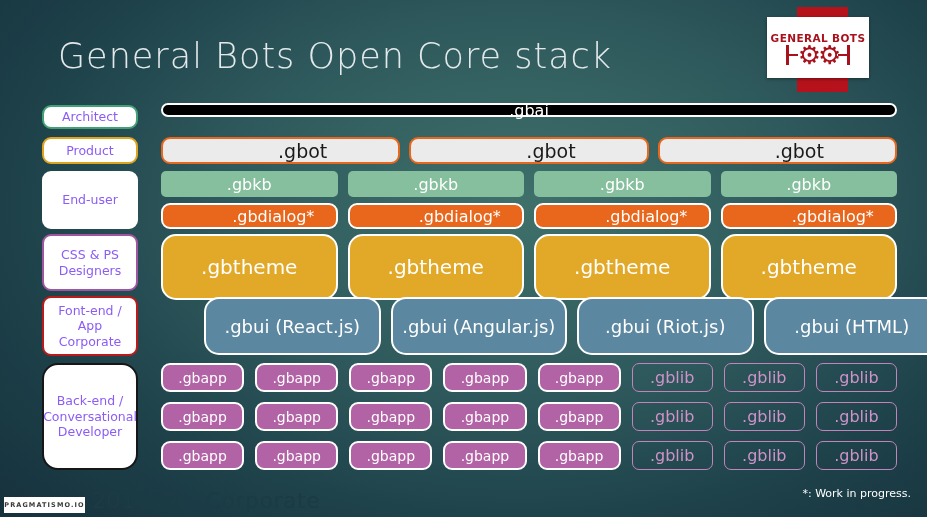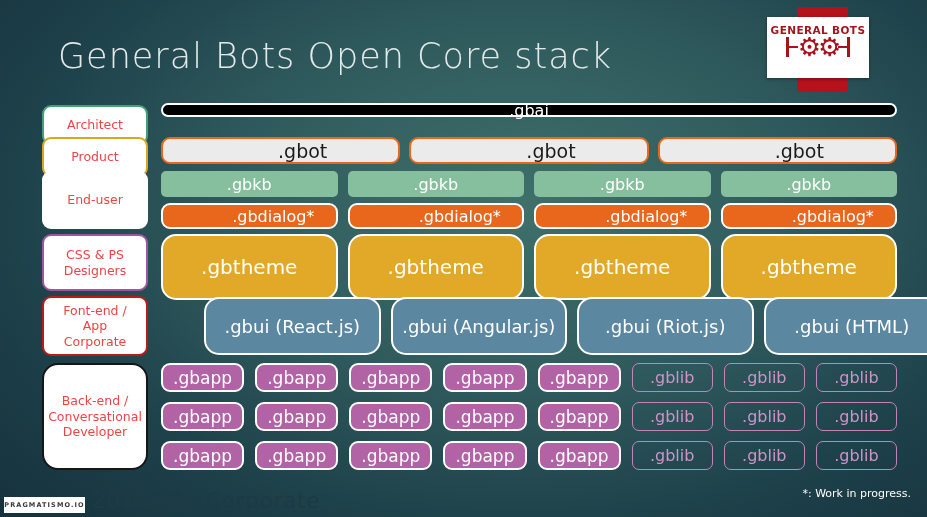--- a/index.html
+++ b/index.html
@@ -13,30 +13,30 @@
   .title{
     position:absolute;left:58px;top:36px;margin:0;
     font-size:35px;font-weight:300;letter-spacing:1px;color:#e3e9ea;
   }
   
   .logo-band{position:absolute;left:797px;top:7px;width:51px;height:85px;background:#b5121b;}
   .logo-card{
     position:absolute;left:767px;top:17px;width:102px;height:61px;background:#ffffff;
     box-shadow:0 1px 3px rgba(0,0,0,.4);display:flex;flex-direction:column;align-items:center;
   }
-  .logo-text{font-size:10.5px;font-weight:bold;color:#a8121c;letter-spacing:.4px;margin-top:7px;white-space:nowrap;}
+  .logo-text{font-size:10.5px;font-weight:bold;color:#a8121c;letter-spacing:.4px;margin-top:15px;white-space:nowrap;}
   .logo-gears{display:flex;align-items:center;margin-top:-2px;color:#a8121c;}
   .logo-gears .vbar{width:2.5px;height:20px;background:#a8121c;}
   .logo-gears .hline{width:9px;height:2.5px;background:#a8121c;}
   .logo-gears .gear{font-size:26px;line-height:26px;color:#a8121c;letter-spacing:-3px;}
   
   .rlabel{
-    position:absolute;left:42px;width:106px;background:#fff;color:#ef4444;
+    position:absolute;left:42px;width:96px;background:#fff;color:#8b5cf6;
     display:flex;align-items:center;justify-content:center;text-align:center;
-    font-size:12.5px;line-height:1.25;border-radius:9px;box-sizing:border-box;padding:18px 6px;
+    font-size:12.5px;line-height:1.25;border-radius:9px;box-sizing:border-box;padding:2px 6px;
   }
   .rl-architect{top:105px;height:24px;border:2px solid #43a077;}
   .rl-product{top:137px;height:27px;border:2px solid #dda41e;}
   .rl-enduser{top:171px;height:58px;border:2px solid #ffffff;}
   .rl-designers{top:234px;height:57px;border:2px solid #a055a0;}
   .rl-frontend{top:296px;height:60px;border:2px solid #bb1a1a;}
   .rl-backend{top:363px;height:107px;border:2px solid #161616;border-radius:16px;}
   
   .crow{position:absolute;left:161px;width:736px;display:flex;}
   .box{
@@ -50,21 +50,21 @@
   .row-gbkb{top:171px;height:26px;gap:10px;}
   .gbkb{background:#86bf9e;border-radius:5px;font-size:16px;}
   .row-gbdialog{top:203px;height:26px;gap:10px;}
   .gbdialog{background:#e8671d;border:2px solid #fff;border-radius:9px;font-size:16px;padding-left:48px;}
   .row-gbtheme{top:234px;height:66px;gap:10px;}
   .gbtheme{background:#e2a827;border:2.5px solid #fff;border-radius:15px;font-size:20px;}
   .row-gbui{top:297px;height:58px;gap:10px;padding-left:43px;}
   .gbui{background:#5b87a0;border:2.5px solid #fff;border-radius:15px;font-size:18px;}
   .row-backend{height:29px;gap:11px;}
   .rb1{top:363px;} .rb2{top:402px;} .rb3{top:441px;}
-  .gbapp{background:#b263a5;border:2px solid #fff;border-radius:9px;font-size:17px;}
+  .gbapp{background:#b263a5;border:2px solid #fff;border-radius:9px;font-size:14px;}
   .gblib{background:transparent;border:1.5px solid #c583be;border-radius:7px;color:#cf93c9;font-size:16px;}
   
   .brand-badge{
     position:absolute;left:4px;top:497px;width:81px;height:16px;background:#fff;
     display:flex;align-items:center;justify-content:center;
     font-size:6.5px;font-weight:bold;letter-spacing:1.1px;color:#3a3a3a;
   }
   .footer-label{position:absolute;left:92px;top:488px;font-size:22px;letter-spacing:.5px;color:#1c3b45;}
   .footnote{position:absolute;right:16px;top:487px;font-size:11px;color:#ffffff;}
 </style>

